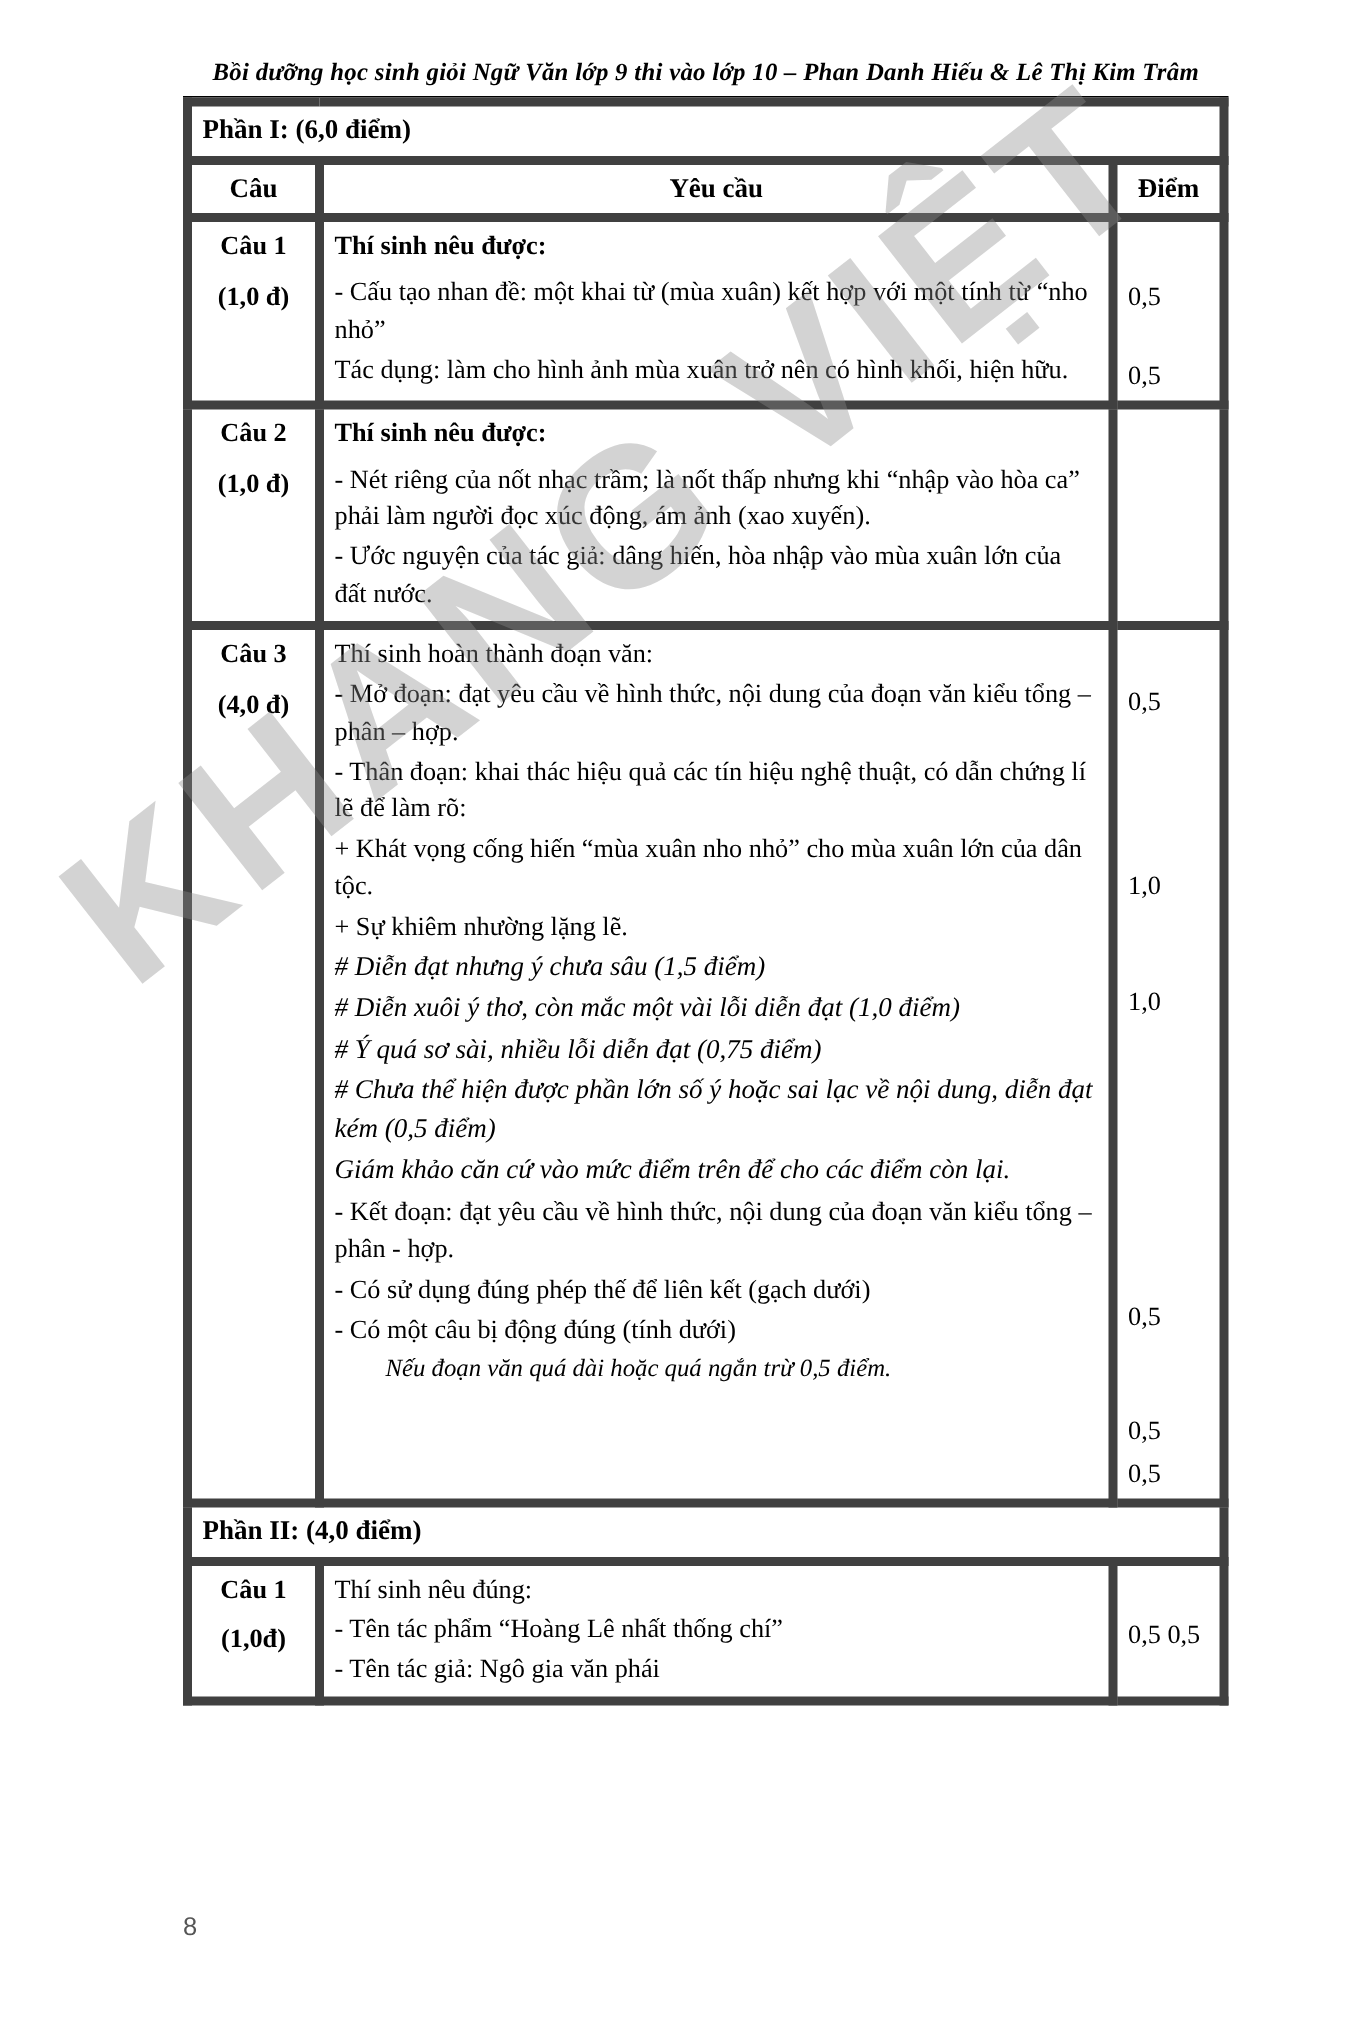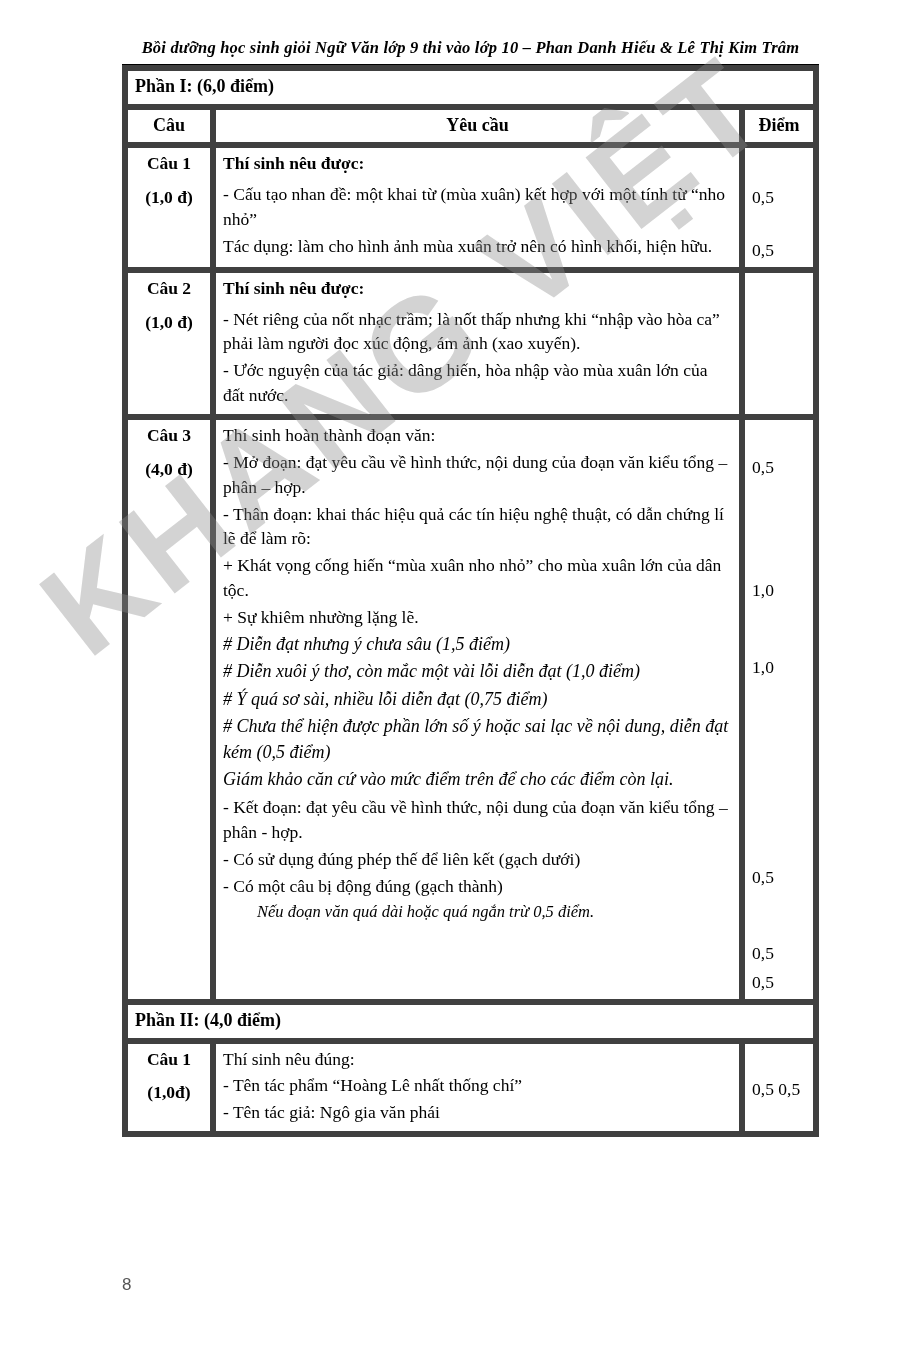--- a/index.html
+++ b/index.html
@@ -184,21 +184,21 @@
           <p>- Thân đoạn: khai thác hiệu quả các tín hiệu nghệ thuật, có dẫn chứng lí lẽ để làm rõ:</p>
           <p>+ Khát vọng cống hiến “mùa xuân nho nhỏ” cho mùa xuân lớn của dân tộc.</p>
           <p>+ Sự khiêm nhường lặng lẽ.</p>
           <p class="ital"># Diễn đạt nhưng ý chưa sâu (1,5 điểm)</p>
           <p class="ital"># Diễn xuôi ý thơ, còn mắc một vài lỗi diễn đạt (1,0 điểm)</p>
           <p class="ital"># Ý quá sơ sài, nhiều lỗi diễn đạt (0,75 điểm)</p>
           <p class="ital"># Chưa thể hiện được phần lớn số ý hoặc sai lạc về nội dung, diễn đạt kém (0,5 điểm)</p>
           <p class="ital">Giám khảo căn cứ vào mức điểm trên để cho các điểm còn lại.</p>
           <p>- Kết đoạn: đạt yêu cầu về hình thức, nội dung của đoạn văn kiểu tổng – phân - hợp.</p>
           <p>- Có sử dụng đúng phép thế để liên kết (gạch dưới)</p>
-          <p>- Có một câu bị động đúng (gạch thành)</p>
+          <p>- Có một câu bị động đúng (tính dưới)</p>
           <p class="indent">Nếu đoạn văn quá dài hoặc quá ngắn trừ 0,5 điểm.</p>
         </td>
         <td class="diem-cell">
           <div style="height:32px"></div>
           <span>0,5</span>
           <div style="height:98px"></div>
           <span>1,0</span>
           <div style="height:52px"></div>
           <span>1,0</span>
           <div style="height:185px"></div>

